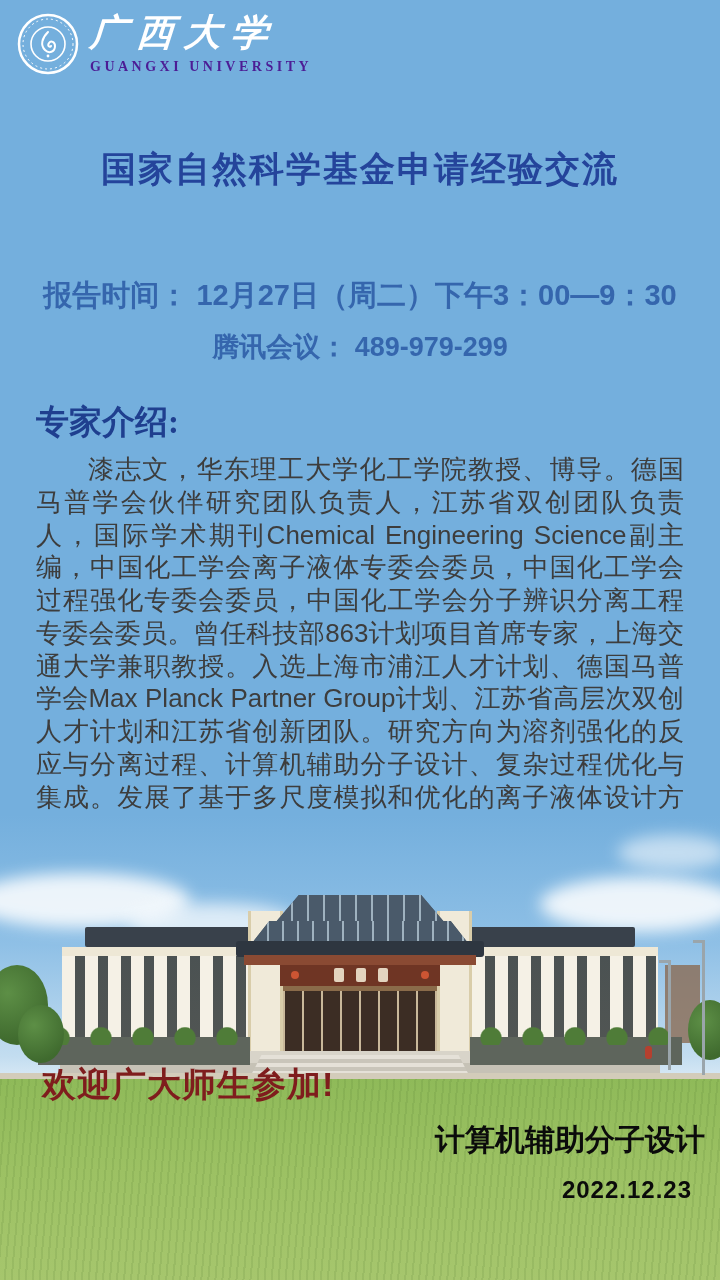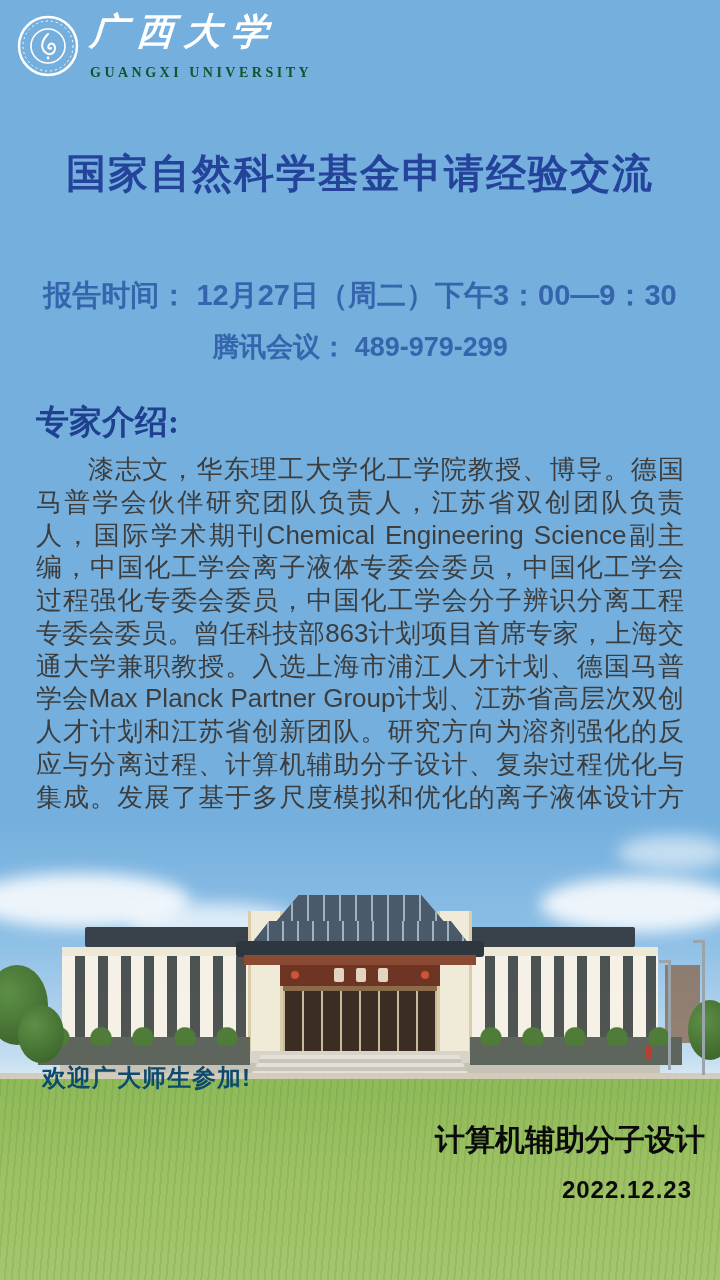--- a/index.html
+++ b/index.html
@@ -5,26 +5,26 @@
   html,body{margin:0;padding:0;}
   body{font-family:"Liberation Sans","DejaVu Sans",sans-serif;}
   .poster{position:relative;width:720px;height:1280px;background:#74AFDD;overflow:hidden;}
 
   
   .header{position:absolute;top:12px;left:16px;display:flex;align-items:center;gap:10px;}
   .seal{width:64px;height:64px;flex:0 0 auto;}
   .uni-names{display:flex;flex-direction:column;}
   .uni-zh{color:#fff;font-size:37px;font-weight:bold;font-family:"Liberation Serif","DejaVu Serif",serif;
           font-style:italic;letter-spacing:10px;transform:skewX(-4deg);line-height:1.1;}
-  .uni-en{color:#14532d;font-size:14px;font-weight:bold;font-family:"Liberation Serif","DejaVu Serif",serif;
-          letter-spacing:3.5px;margin-top:12px;}
+  .uni-en{color:#4c1d95;font-size:14px;font-weight:bold;font-family:"Liberation Serif","DejaVu Serif",serif;
+          letter-spacing:3.5px;margin-top:6px;}
 
   
   .title{position:absolute;top:146px;left:0;width:720px;text-align:center;color:#24449B;
-         font-size:40px;font-weight:bold;letter-spacing:2px;}
+         font-size:35px;font-weight:bold;letter-spacing:2px;}
   .speaker{position:absolute;top:221px;left:0;width:720px;text-align:center;color:#3566AD;
            font-size:29px;font-weight:bold;}
   .time{position:absolute;top:276px;left:0;width:720px;text-align:center;color:#3566AD;
         font-size:29px;font-weight:bold;}
   .meeting{position:absolute;top:329px;left:0;width:720px;text-align:center;color:#3566AD;
            font-size:27px;font-weight:bold;}
 
   
   .bio{position:absolute;top:400px;left:36px;width:648px;}
   .bio-heading{color:#1F3F8F;font-size:33px;font-weight:bold;
@@ -88,21 +88,21 @@
   .t2{left:18px;top:190px;width:46px;height:58px;}
   .t3{left:688px;top:185px;width:44px;height:60px;}
   .pole{background:#9aa5ab;width:3px;}
   .p1{left:668px;top:145px;height:110px;}
   .p2{left:702px;top:125px;height:135px;}
   .pole-arm{background:#9aa5ab;height:3px;width:12px;}
   .a1{left:659px;top:145px;} .a2{left:693px;top:125px;}
   .figure-red{left:645px;top:231px;width:7px;height:13px;border-radius:3px;background:#b5402f;}
 
   
-  .welcome{position:absolute;left:42px;top:1062px;color:#0c4a6e;font-size:24px;font-weight:bold;
+  .welcome{position:absolute;left:42px;top:1062px;color:#7f1d1d;font-size:34px;font-weight:bold;
            letter-spacing:1px;text-align:right;}
   .organizer{position:absolute;right:15px;top:1120px;color:#0B0B0B;font-size:30px;font-weight:bold;}
   .date{position:absolute;right:28px;top:1176px;color:#0B0B0B;font-size:24px;font-weight:bold;
         letter-spacing:1px;}
 </style>
 </head>
 <body>
 
 <div class="poster">
 

